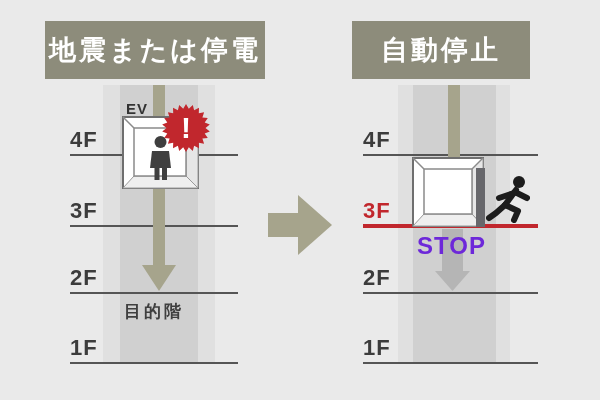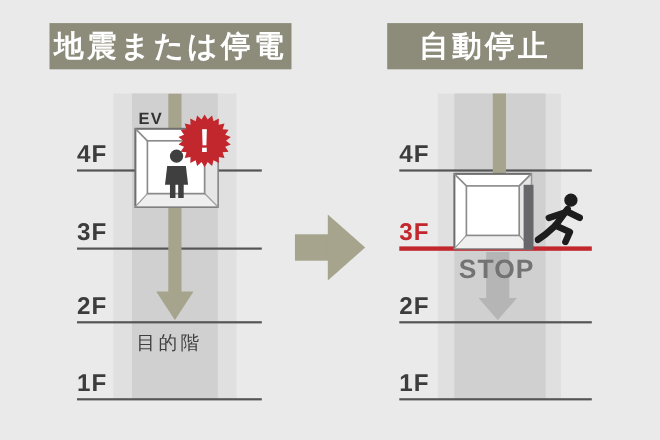--- a/index.html
+++ b/index.html
@@ -4,43 +4,43 @@
 <style>
   html,body{margin:0;padding:0;}
   body{font-family:"Liberation Sans", sans-serif; background:#cccccc;}
   #stage{
     position:relative; width:600px; height:400px; margin:0 auto;
     background:#eaeaea; overflow:hidden;
   }
   .abs{position:absolute;}
   
   .panel-header{
-    position:absolute; top:21px; height:42px;
+    position:absolute; top:21px; height:58px;
     background:#8d8c7b; color:#ffffff;
     display:flex; align-items:center; justify-content:center;
     font-size:27px; font-weight:bold; letter-spacing:3px;
   }
   
   .shaft-outer{position:absolute; top:85px; height:278px; background:#e0e0e0;}
   .shaft-inner{position:absolute; top:85px; height:278px; background:#d0d0d0;}
   
   .floor-line{position:absolute; height:2px; background:#555555;}
   .floor-line.red{height:4px; background:#c1272d;}
   
   .floor-label{
     position:absolute; font-size:22px; font-weight:bold; color:#3c3c3c;
     line-height:24px; letter-spacing:1px;
   }
   .floor-label.red{color:#c1272d;}
   .ev-label{position:absolute; font-size:15px; font-weight:bold; color:#333333; letter-spacing:1px;}
   .dest-label{
-    position:absolute; font-size:17px; font-weight:normal; color:#3f3f3f; letter-spacing:3px;
+    position:absolute; font-size:17px; font-weight:bold; color:#3f3f3f; letter-spacing:3px;
   }
   .stop-label{
-    position:absolute; font-size:24px; font-weight:bold; color:#737373; letter-spacing:1px;
+    position:absolute; font-size:24px; font-weight:bold; color:#6d28d9; letter-spacing:1px;
   }
   .watermark{
     position:absolute; font-family:"Liberation Serif", serif;
     font-size:21px; color:#3a3a3a;
   }
   .door-panel{position:absolute; background:#67676b;}
   svg{display:block;}
 </style>
 </head>
 <body>

